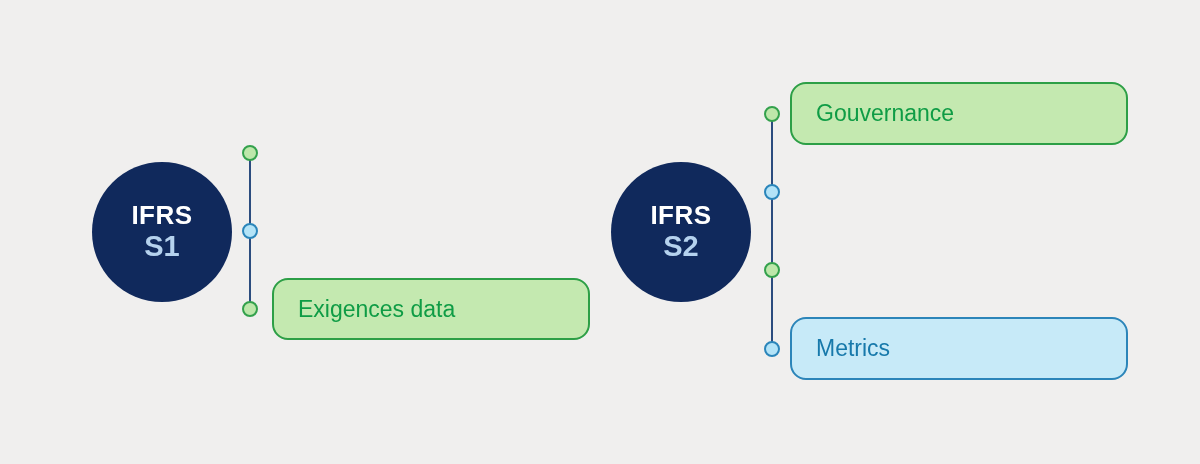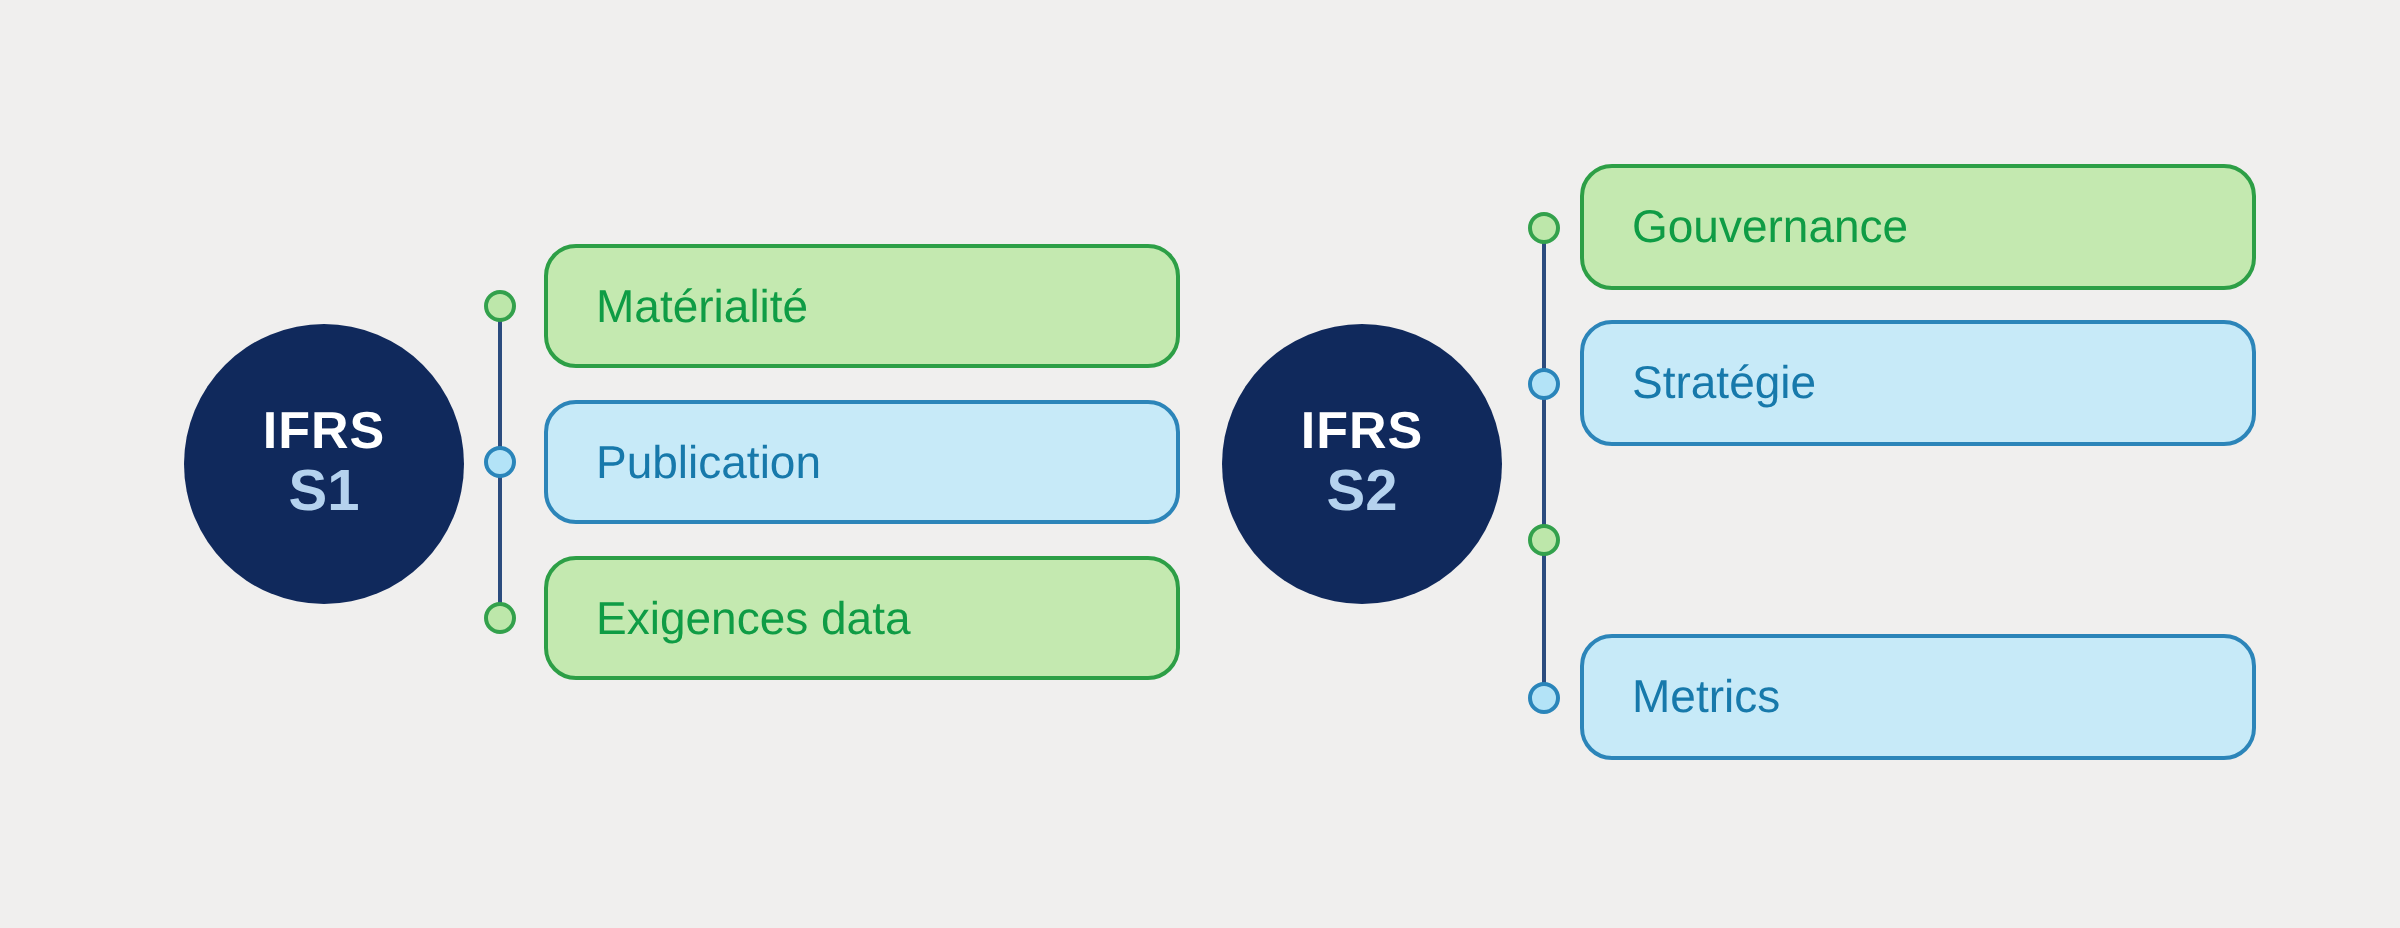--- a/index.html
+++ b/index.html
@@ -103,44 +103,35 @@
   <div class="hub-circle hub-s1">
     <span class="hub-top">IFRS</span>
     <span class="hub-bottom">S1</span>
   </div>
 
   <div class="connector-line line-s1"></div>
   <div class="dot dot-green" style="left:242px; top:145px;"></div>
   <div class="dot dot-blue" style="left:242px; top:223px;"></div>
   <div class="dot dot-green" style="left:242px; top:301px;"></div>
 
-  <div class="item-box item-green col-s1" style="top:122px;">
-    <span>Matérialité</span>
-  </div>
-  <div class="item-box item-blue col-s1" style="top:200px;">
-    <span>Publication</span>
-  </div>
   <div class="item-box item-green col-s1" style="top:278px;">
     <span>Exigences data</span>
   </div>
 
   <div class="hub-circle hub-s2">
     <span class="hub-top">IFRS</span>
     <span class="hub-bottom">S2</span>
   </div>
 
   <div class="connector-line line-s2"></div>
   <div class="dot dot-green" style="left:764px; top:106px;"></div>
   <div class="dot dot-blue" style="left:764px; top:184px;"></div>
   <div class="dot dot-green" style="left:764px; top:262px;"></div>
   <div class="dot dot-blue" style="left:764px; top:341px;"></div>
 
   <div class="item-box item-green col-s2" style="top:82px;">
     <span>Gouvernance</span>
   </div>
-  <div class="item-box item-blue col-s2" style="top:160px;">
-    <span>Stratégie</span>
-  </div>
   <div class="item-box item-blue col-s2" style="top:317px;text-align:center;">
     <span>Metrics</span>
   </div>
 
 </div>
 
 </body></html>

